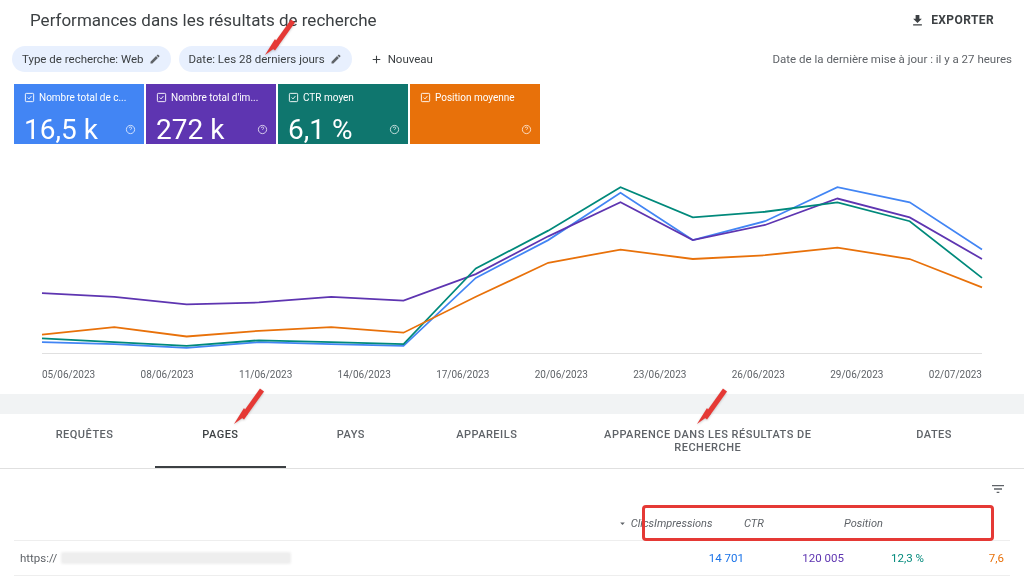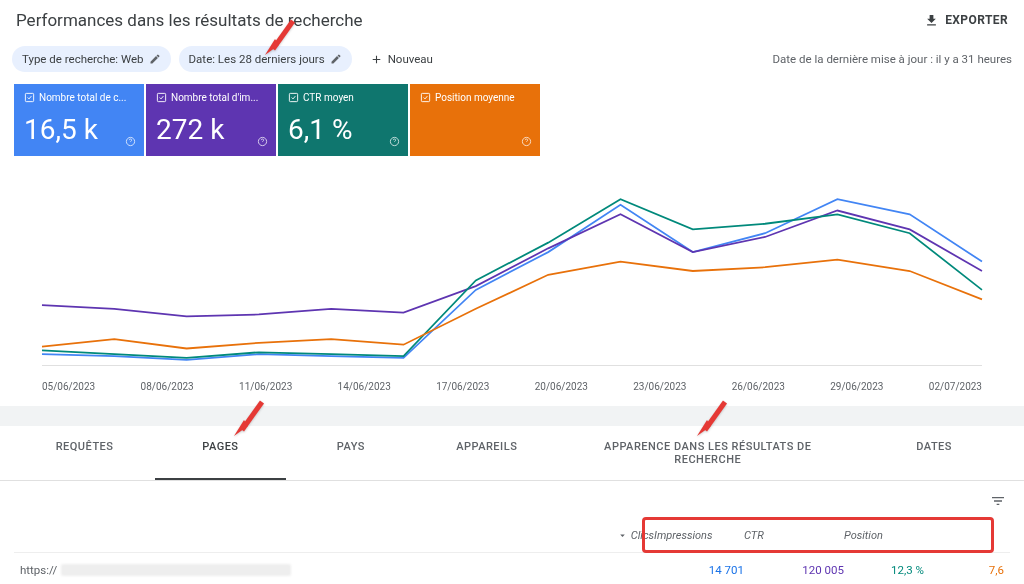--- a/index.html
+++ b/index.html
@@ -1,35 +1,35 @@
 <!DOCTYPE html>
 <html><head>
 <meta charset="utf-8">
 <style>
 * { box-sizing: border-box; margin: 0; padding: 0; }
 body { font-family: Roboto, "Helvetica Neue", Arial, sans-serif; background: #fff; color: #3c4043; font-size: 13px; width: 1024px; }
 .container { padding: 0; }
 
 
-.header { display: flex; align-items: center; justify-content: space-between; padding: 10px 16px 8px; }
+.header { display: flex; align-items: center; justify-content: space-between; padding: 10px 30px 8px; }
 .page-title { font-size: 17px; font-weight: 400; color: #3c4043; }
 .export-btn { display: flex; align-items: center; gap: 6px; font-size: 12px; font-weight: 700; color: #3c4043; cursor: pointer; letter-spacing: 0.4px; }
 .export-btn svg { width: 15px; height: 15px; }
 
 
 .filter-row { display: flex; align-items: center; gap: 8px; padding: 8px 12px 12px; position: relative; }
 .chip { display: flex; align-items: center; gap: 5px; background: #e8f0fe; border-radius: 16px; padding: 6px 10px; font-size: 11.5px; color: #3c4043; cursor: pointer; }
 .chip .pencil { width: 12px; height: 12px; }
 .new-btn { display: flex; align-items: center; gap: 5px; padding: 6px 10px; font-size: 11.5px; color: #3c4043; cursor: pointer; }
 .new-btn svg { width: 13px; height: 13px; }
 .last-update { margin-left: auto; font-size: 11.5px; color: #5f6368; }
 
 
 .tiles { display: grid; grid-template-columns: repeat(4, 130px); gap: 2px; padding: 0 14px 4px; }
-.tile { position: relative; padding: 8px 10px 10px; color: #fff; height: 72px; }
+.tile { position: relative; padding: 8px 10px 10px; color: #fff; height: 60px; }
 .tile-label { font-size: 10px; display: flex; align-items: center; gap: 4px; white-space: nowrap; overflow: hidden; }
 .tile-label svg { width: 11px; height: 11px; flex-shrink: 0; }
 .tile-value { font-size: 28px; font-weight: 400; margin-top: 10px; }
 .tile-help { position: absolute; bottom: 6px; right: 8px; opacity: 0.8; }
 .tile-help svg { width: 11px; height: 11px; }
 .tile.blue { background: #4285f4; }
 .tile.purple { background: #5e35b1; }
 .tile.teal { background: #0f766e; }
 .tile.orange { background: #e8710a; }
 
@@ -104,21 +104,21 @@
       <svg class="pencil" viewBox="0 0 24 24" fill="#5f6368">
           <path d="M3 17.25V21h3.75L17.81 9.94l-3.75-3.75L3 17.25zM20.71 7.04a1 1 0 0 0 0-1.41l-2.34-2.34a1 1 0 0 0-1.41 0l-1.83 1.83 3.75 3.75 1.83-1.83z"></path>
         </svg>
     </div>
     <div class="new-btn">
       <svg viewBox="0 0 24 24" fill="#3c4043">
           <path d="M19 13h-6v6h-2v-6H5v-2h6V5h2v6h6v2z"></path>
         </svg>
       <span>Nouveau</span>
     </div>
-    <div class="last-update">Date de la dernière mise à jour : il y a 31 heures</div>
+    <div class="last-update">Date de la dernière mise à jour : il y a 27 heures</div>
 
     <div class="arrow" style="left:263px; top:-23px;">
       <svg width="40" height="40" viewBox="0 0 40 40">
           <g fill="#e53935">
             <path d="M10 34 L30 6" stroke="#e53935" stroke-width="5" fill="none"></path>
             <polygon points="2,40 16,30 12,24"></polygon>
           </g>
         </svg>
     </div>
   </div>

